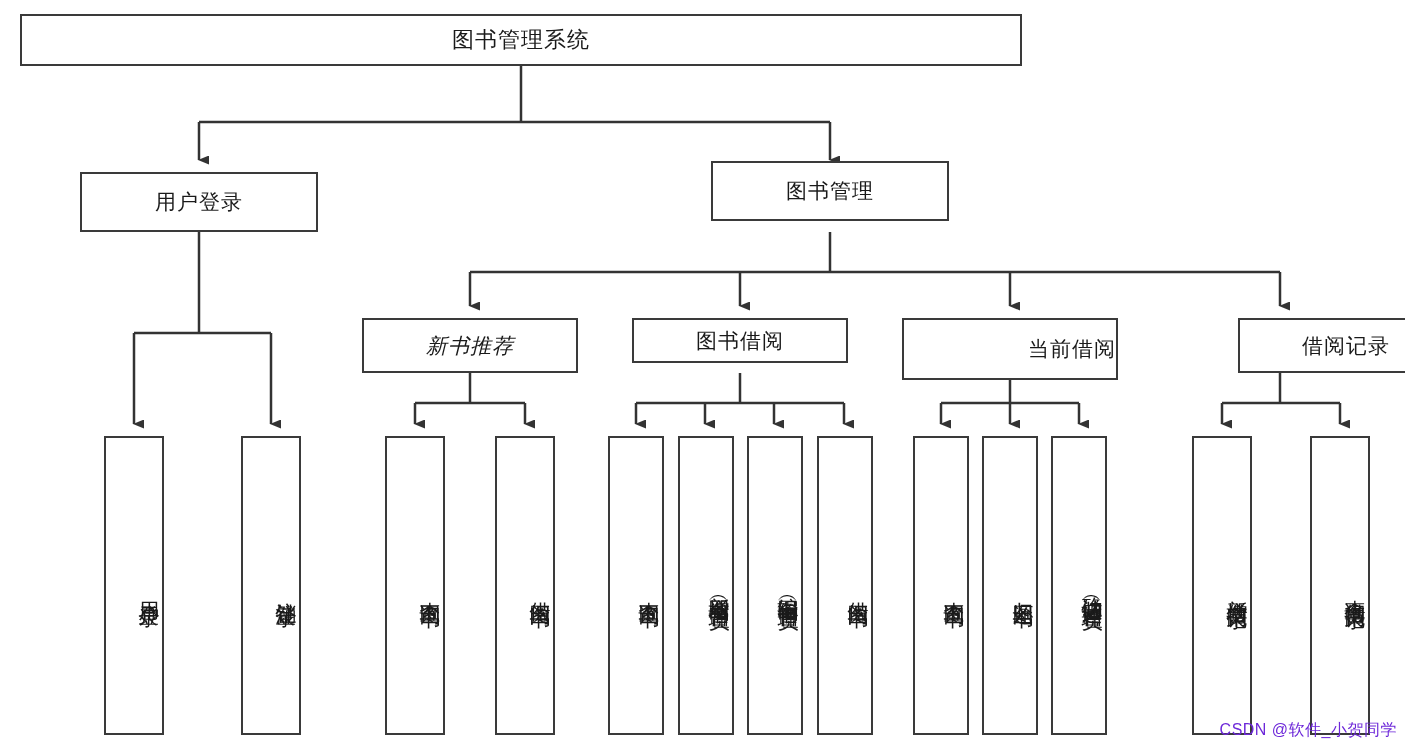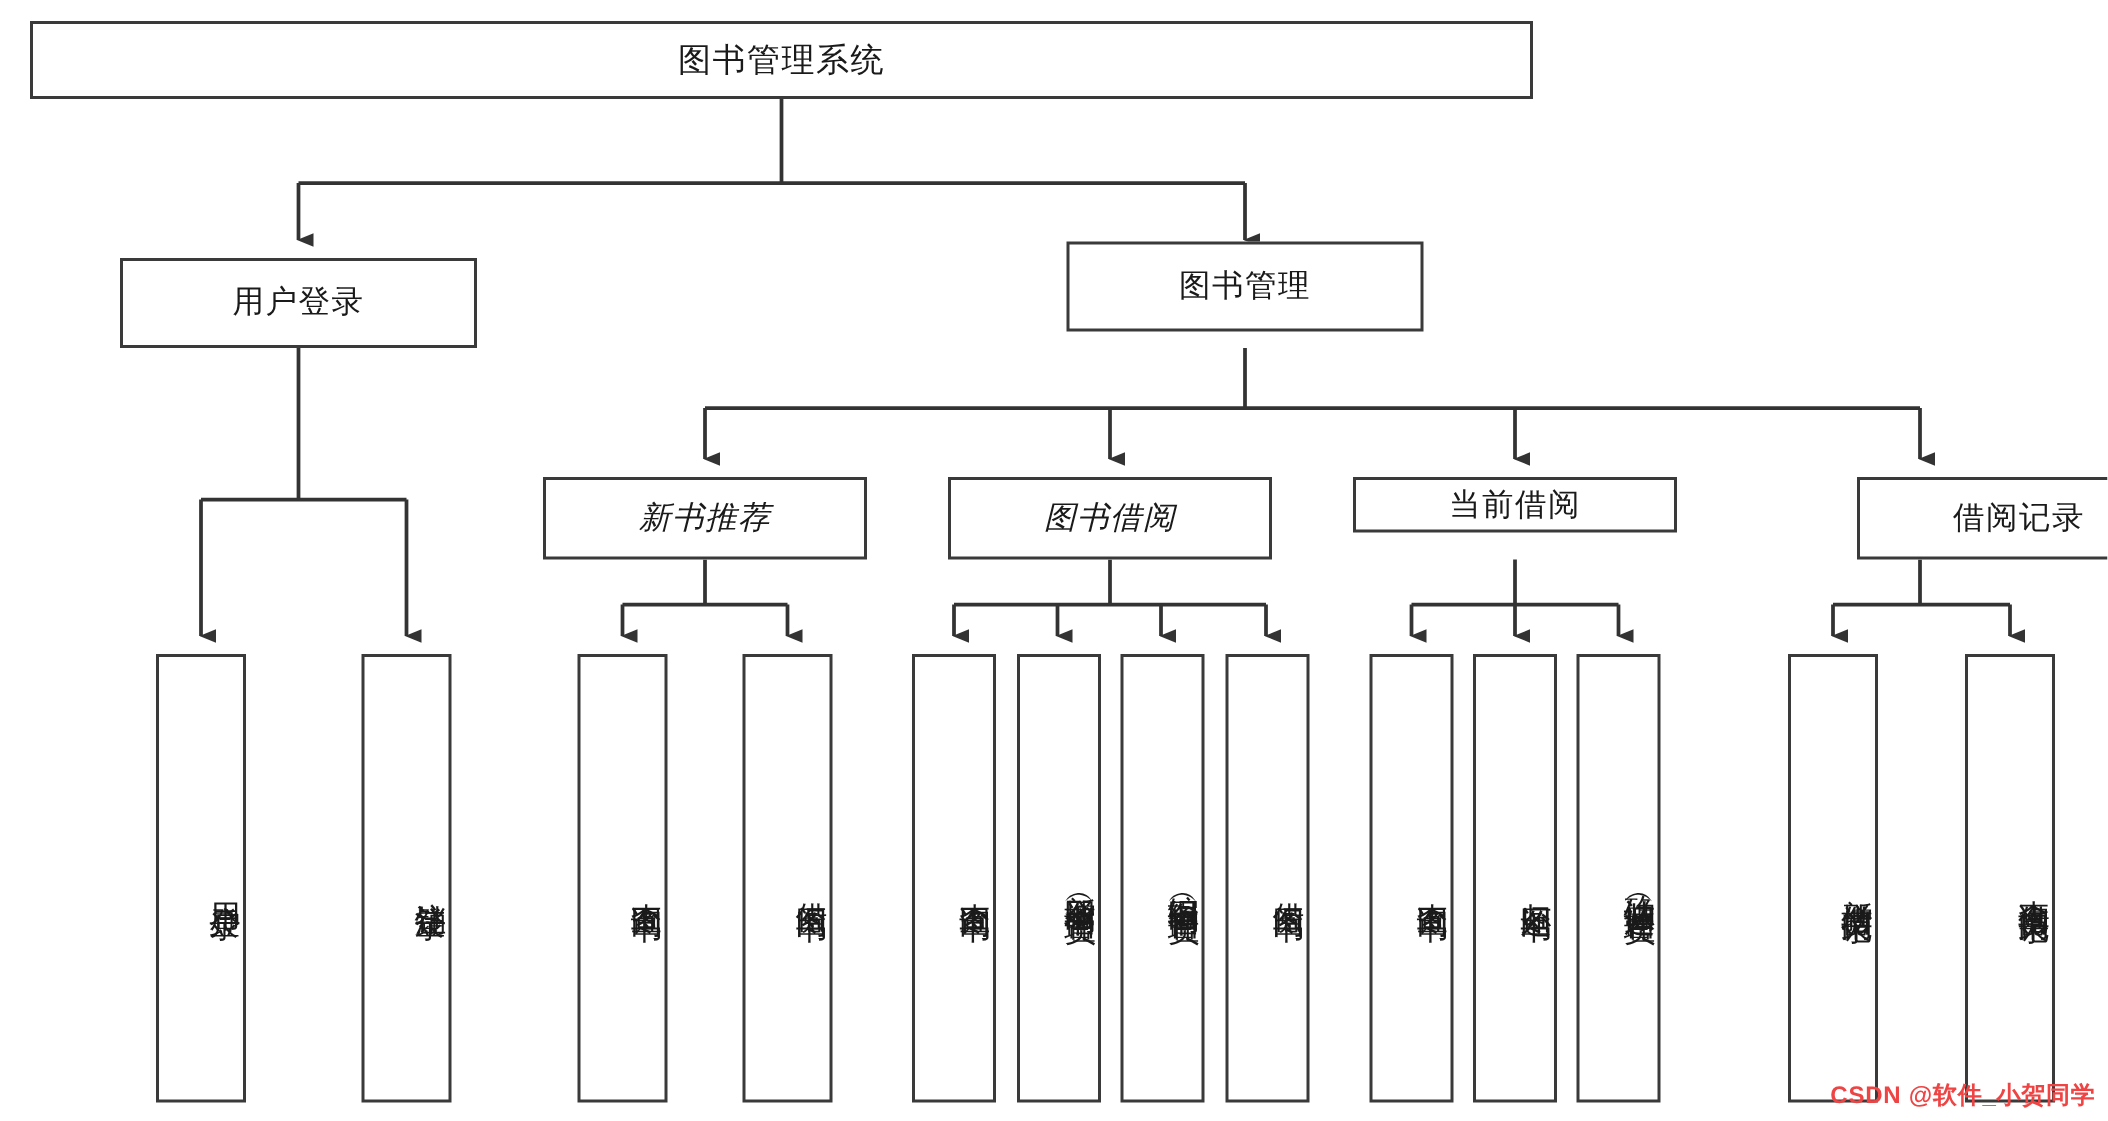--- a/index.html
+++ b/index.html
@@ -57,25 +57,24 @@
   .node.vert .vtext {
     display: block;
     writing-mode: vertical-rl;
     text-orientation: upright;
   }
   #watermark {
     position: absolute;
     right: 8px;
     bottom: 6px;
     font-size: 16px;
-    color: #ef4444;
+    color: #6d28d9;
     letter-spacing: 0.5px;
     z-index: 5;
     white-space: nowrap;
-    font-weight: bold;
   }
 </style>
 </head>
 <body>
 
 <div id="canvas">
 
   <svg id="edges" viewBox="0 0 1405 747" xmlns="http://www.w3.org/2000/svg">
     <defs>
       <marker id="arrow" markerWidth="9" markerHeight="11" refX="4.5" refY="10" orient="auto" markerUnits="userSpaceOnUse">
@@ -133,24 +132,24 @@
   <div class="node horiz" style="left:80px; top:172px; width:238px; height:60px;">
     <span>用户登录</span>
   </div>
   <div class="node horiz" style="left:711px; top:161px; width:238px; height:60px;">
     <span>图书管理</span>
   </div>
 
   <div class="node horiz" style="left:362px; top:318px; width:216px; height:55px;font-style:italic;">
     <span>新书推荐</span>
   </div>
-  <div class="node horiz" style="left:632px; top:318px; width:216px; height:55px;font-style:italic;">
+  <div class="node horiz" style="left:632px; top:318px; width:216px; height:45px;">
     <span>图书借阅</span>
   </div>
-  <div class="node horiz" style="left:902px; top:318px; width:216px; height:37px;">
+  <div class="node horiz" style="left:902px; top:318px; width:216px; height:62px;justify-content:flex-end;">
     <span>当前借阅</span>
   </div>
   <div class="node horiz" style="left:1238px; top:318px; width:216px; height:55px;">
     <span>借阅记录</span>
   </div>
 
   <div class="node vert" style="left:104px; top:436px; width:60px; height:299px;">
     <span class="vtext">用户登录</span>
   </div>
   <div class="node vert" style="left:241px; top:436px; width:60px; height:299px;">

